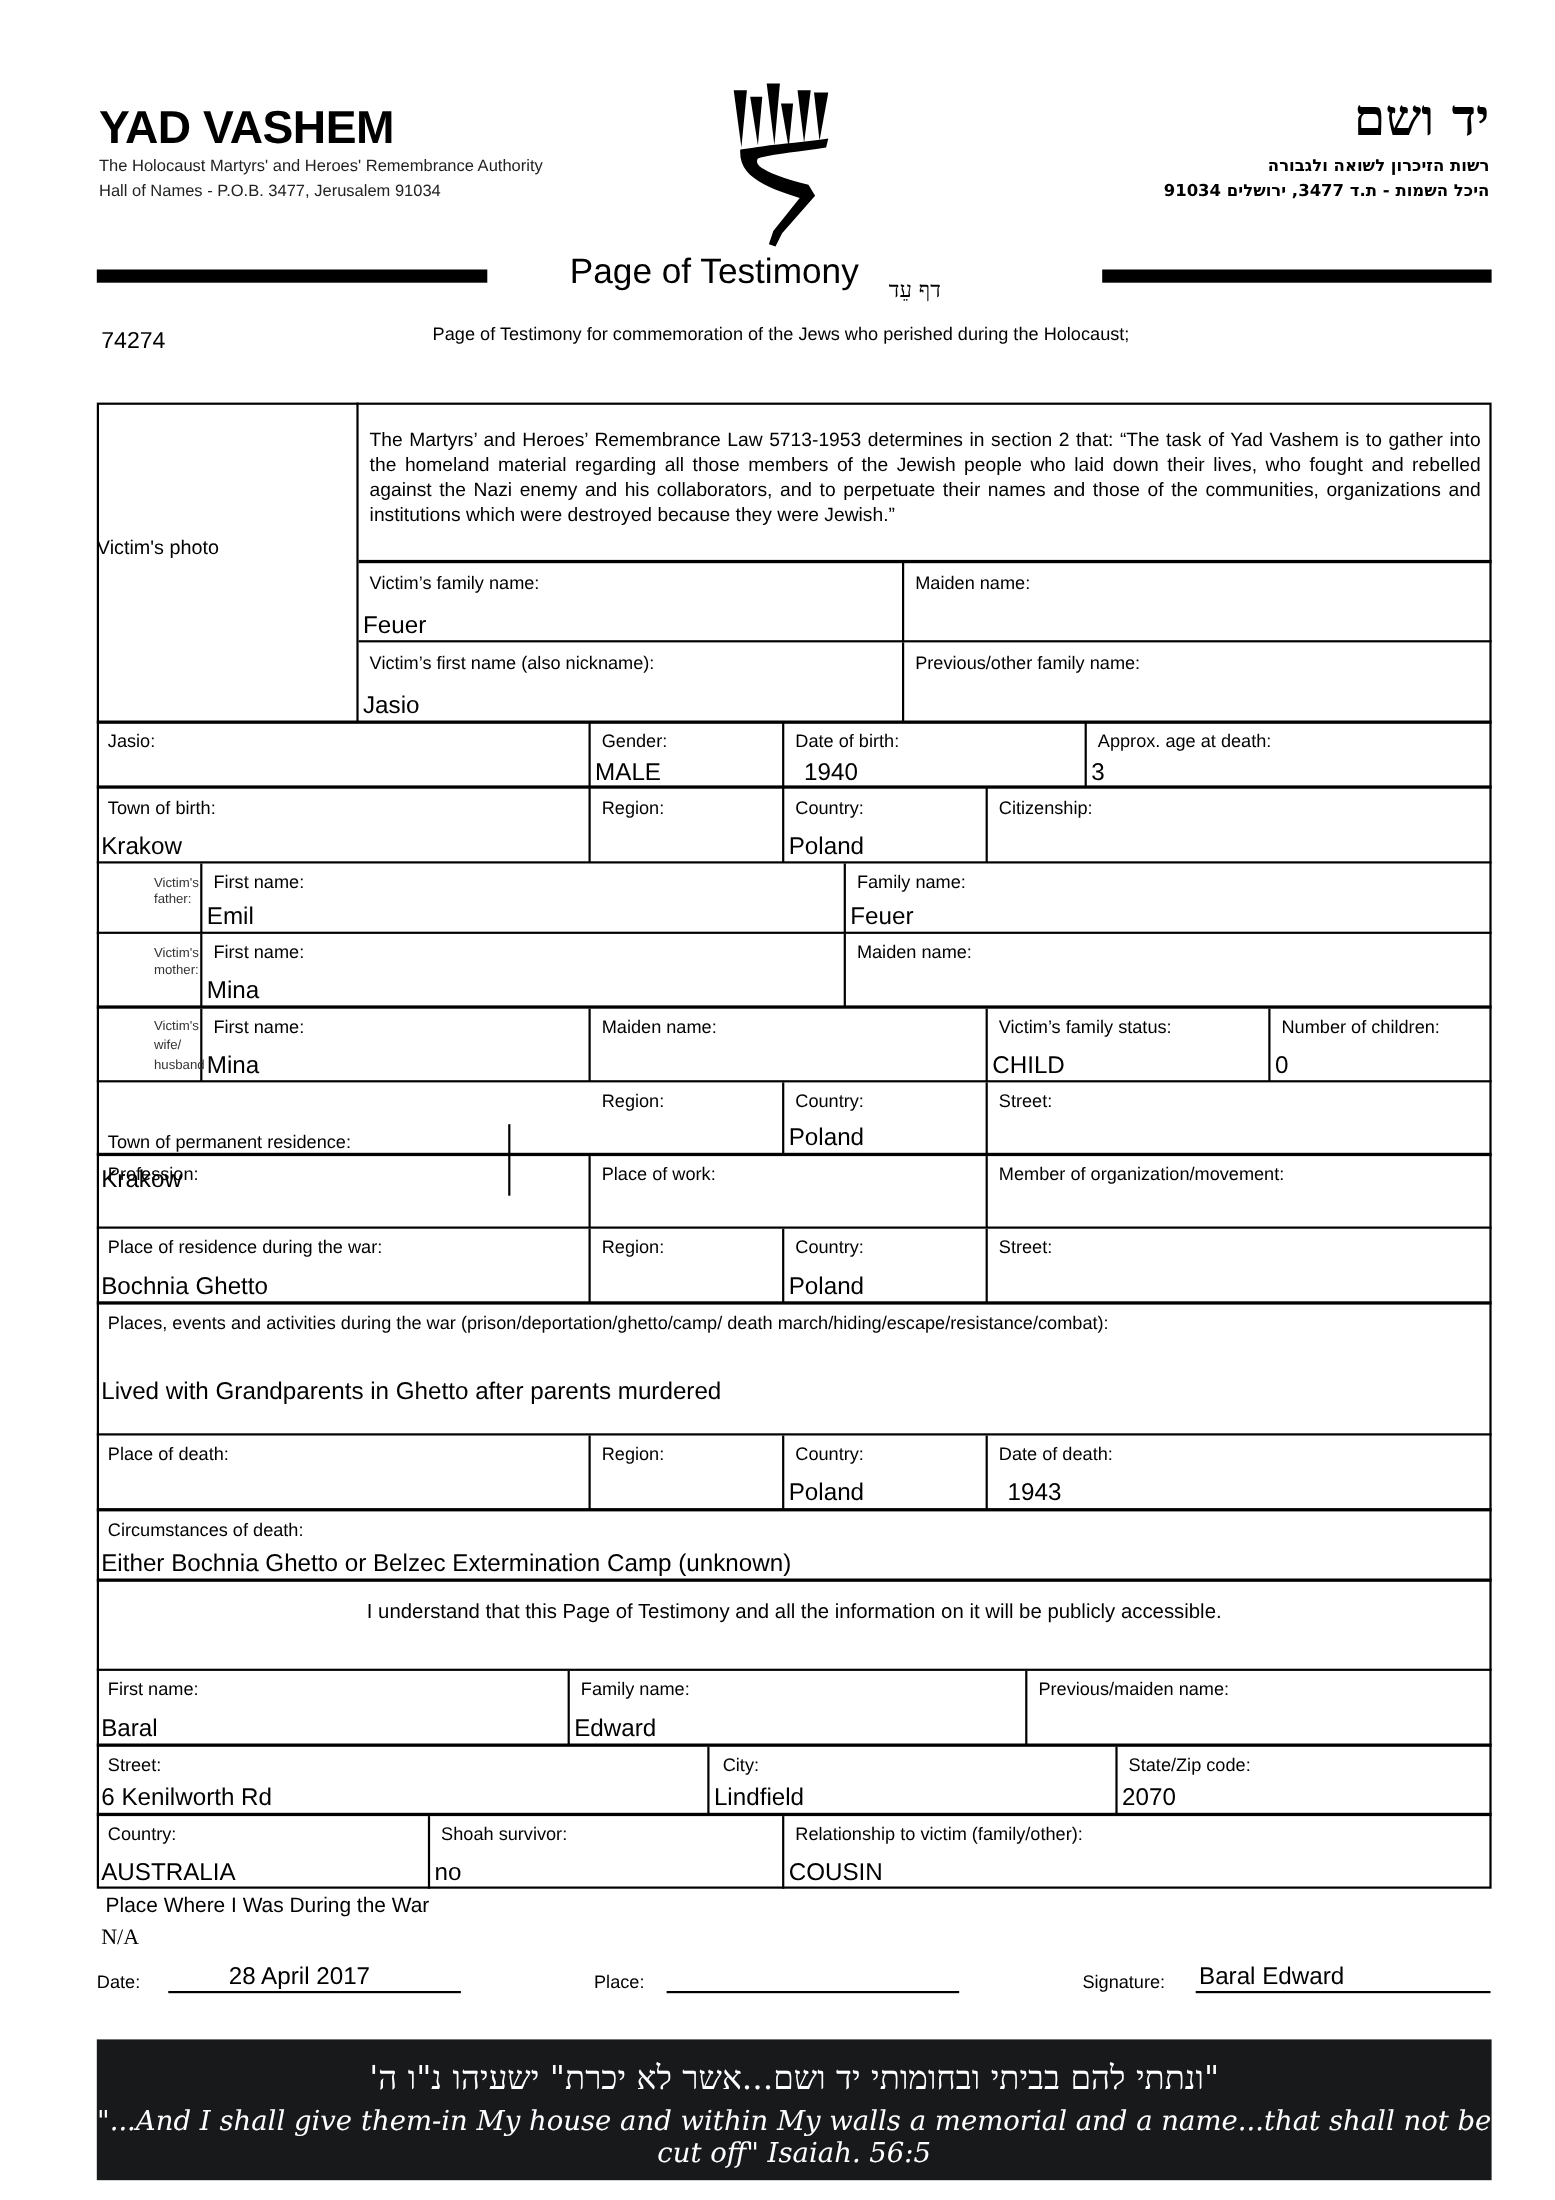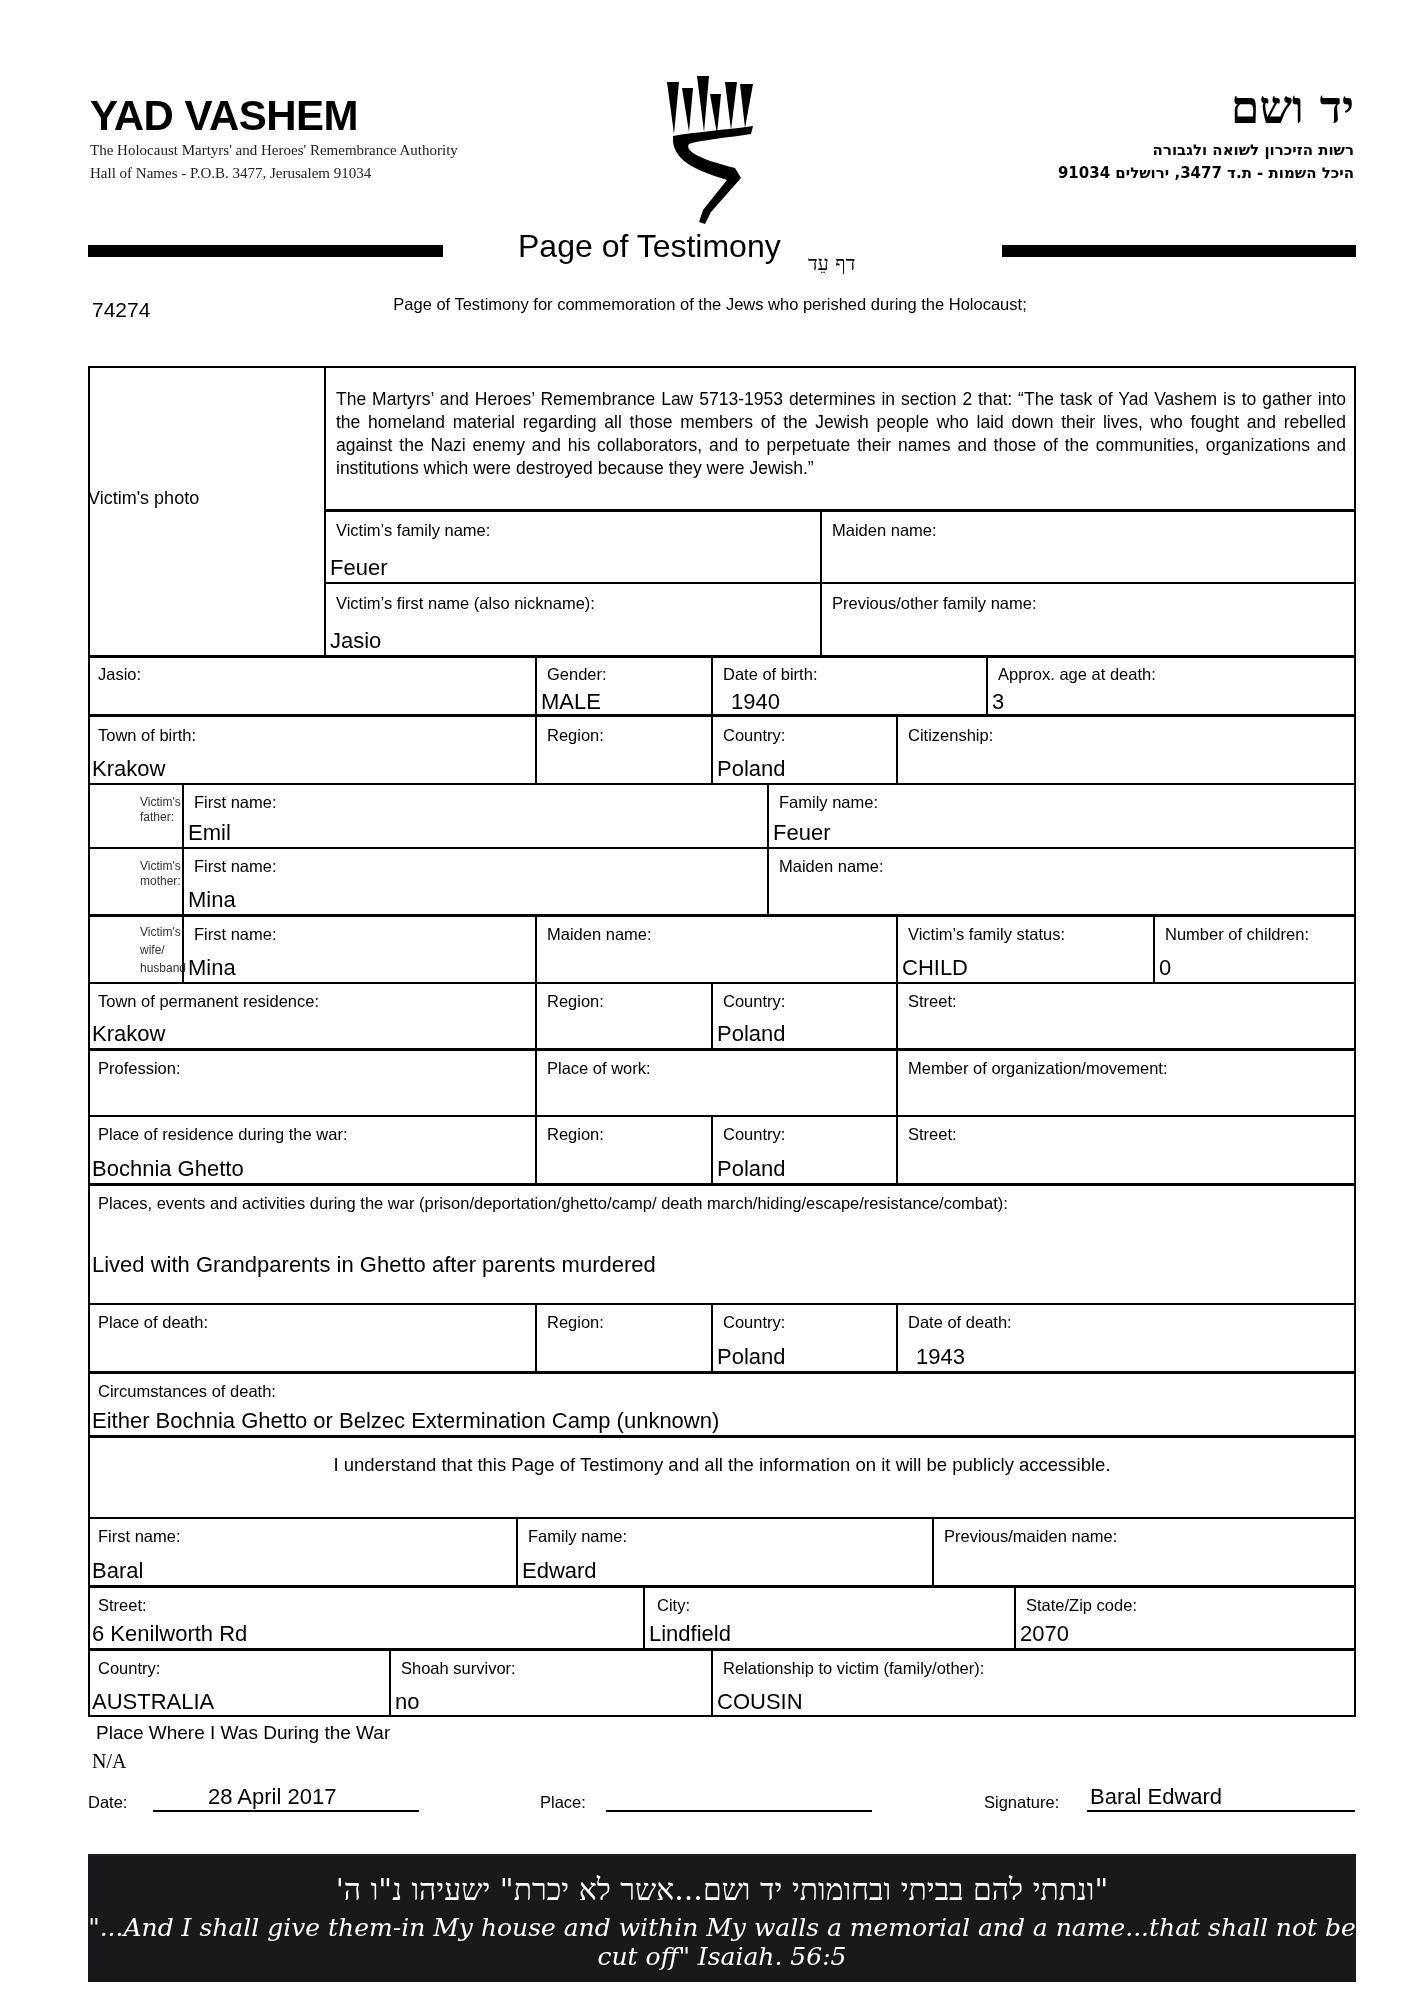--- a/index.html
+++ b/index.html
@@ -1,19 +1,19 @@
 <!DOCTYPE html>
 <html><head>
 <meta charset="utf-8">
 <style>
   * { box-sizing: border-box; margin: 0; padding: 0; }
   body { width: 1414px; height: 2000px; background: #fff; position: relative; font-family: "Liberation Sans", sans-serif; color: #000; overflow: hidden; }
   .abs { position: absolute; }
   .brand { left: 90px; top: 92px; font-size: 42px; font-weight: bold; letter-spacing: -0.5px; }
-  .sub { left: 90px; font-size: 15px; color: #222; font-family: Liberation Serif, serif; }
+  .sub { left: 90px; font-size: 15px; color: #222; }
   .heb-title { right: 60px; top: 80px; font-size: 46px; font-weight: bold; font-family: "DejaVu Serif", serif; direction: rtl; }
   .heb-sub { right: 60px; font-size: 15px; font-weight: bold; direction: rtl; font-family: "DejaVu Sans", sans-serif; }
   .bar { height: 12px; background: #000; top: 245px; }
   .pot-title { left: 518px; top: 228px; font-size: 32px; }
   .pot-heb { left: 808px; top: 230px; font-size: 20px; font-family: "DejaVu Serif", serif; margin-top: 21px; }
   .form-id { left: 92px; top: 298px; font-size: 21px; }
   .intro { left: 300px; width: 820px; top: 292px; text-align: center; font-size: 16.5px; line-height: 24px; }
   .frame { left: 88px; top: 366px; width: 1268px; height: 1351px; border: 2px solid #000; }
   .cell { position: absolute; border-color: #000; border-style: solid; border-width: 0; }
   .lbl { position: absolute; font-size: 16.5px; left: 10px; top: 10px; white-space: nowrap; }
@@ -174,21 +174,21 @@
 </div>
 <div class="cell" style="left:898px;top:917px;width:257px;height:66px;border-right-width:2px">
   <span class="lbl" style="top:8px">Victim’s family status:</span>
   <span class="val">CHILD</span>
 </div>
 <div class="cell" style="left:1155px;top:917px;width:201px;height:66px">
   <span class="lbl" style="top:8px">Number of children:</span>
   <span class="val">0</span>
 </div>
 
-<div class="cell" style="left:88px;top:984px;width:449px;height:65px;border-right-width:2px">
+<div class="cell" style="left:88px;top:1022px;width:376px;height:65px;border-right-width:2px">
   <span class="lbl" style="top:8px">Town of permanent residence:</span>
   <span class="val">Krakow</span>
 </div>
 <div class="cell" style="left:537px;top:984px;width:176px;height:65px;border-right-width:2px">
   <span class="lbl" style="top:8px">Region:</span>
   <span class="val"></span>
 </div>
 <div class="cell" style="left:713px;top:984px;width:185px;height:65px;border-right-width:2px">
   <span class="lbl" style="top:8px">Country:</span>
   <span class="val">Poland</span>

